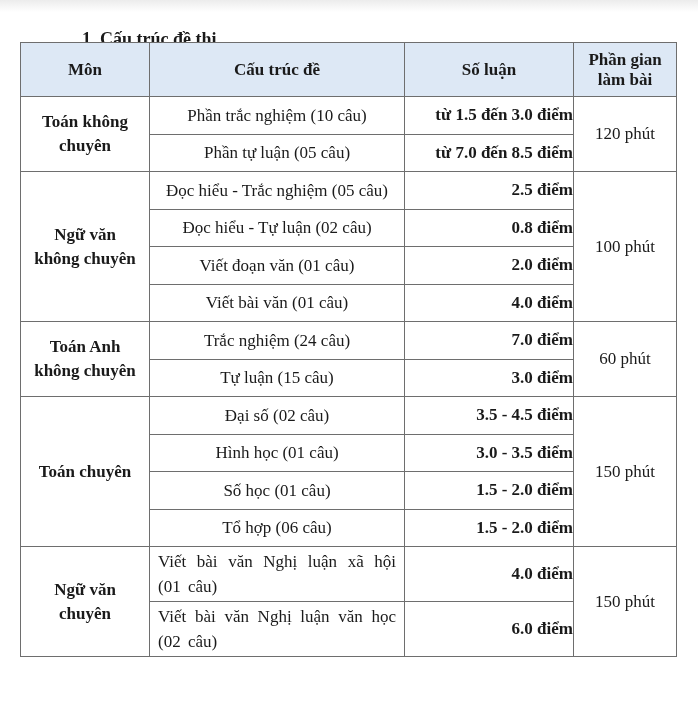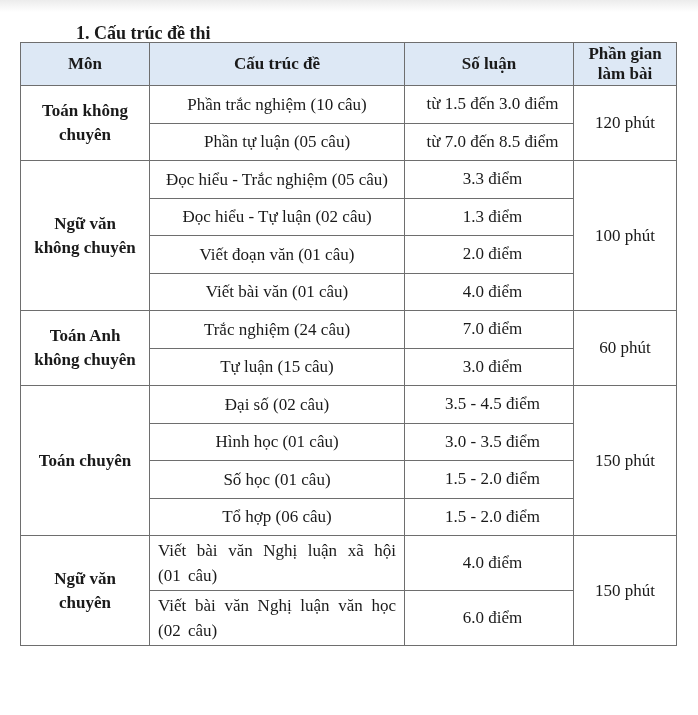--- a/index.html
+++ b/index.html
@@ -20,21 +20,21 @@
     left: 0; top: 0;
     width: 698px; height: 12px;
     background: linear-gradient(#ececec, #ffffff);
   }
   .section-title {
     position: absolute;
     left: 66px;
     top: 11px;
     font-size: 18px;
     font-weight: bold;
-    margin: 10px;
+    margin: 16px;
     line-height: 24px;
   }
   table.exam {
     position: absolute;
     left: 20px;
     top: 42px;
     border-collapse: collapse;
     table-layout: fixed;
     font-size: 17px;
   }
@@ -46,21 +46,21 @@
     background: #dde8f5;
     font-weight: bold;
     text-align: center;
     vertical-align: middle;
     line-height: 20px;
   }
   .col-mon { width: 129px; }
   .col-struct { width: 255px; }
   .col-score { width: 169px; }
   .col-time { width: 103px; }
-  tr.head { height: 43px; }
+  tr.head { height: 54px; }
   tr.r { height: 37.5px; }
   tr.r-tall { height: 55px; }
   td.subject {
     font-weight: bold;
     text-align: center;
     vertical-align: middle;
     line-height: 24px;
     margin-top: 24px;
   }
   td.part {
@@ -70,23 +70,24 @@
     vertical-align: middle;
     line-height: 25px;
   }
   td.part.justify {
     text-align: justify;
     text-align-last: left;
     word-spacing: 3px;
     font-family: Liberation Serif, serif;
   }
   td.score {
-    text-align: center;
+    text-align: right;
     padding-left: 7px !important;
     vertical-align: middle;
+    font-weight: bold;
   }
   td.time {
     text-align: center;
     vertical-align: middle;
   }
 </style>
 </head>
 <body>
 
 <div class="topfade"></div>
@@ -126,26 +127,26 @@
       <td class="part">Phần tự luận (05 câu)</td>
       <td class="score">từ 7.0 đến 8.5 điểm</td>
     </tr>
 
     <tr class="r">
       <td class="subject" rowspan="4">
         <div>Ngữ văn</div>
         <div>không chuyên</div>
       </td>
       <td class="part">Đọc hiểu - Trắc nghiệm (05 câu)</td>
-      <td class="score">3.3 điểm</td>
+      <td class="score">2.5 điểm</td>
       <td class="time" rowspan="4">100 phút</td>
     </tr>
     <tr class="r">
       <td class="part">Đọc hiểu - Tự luận (02 câu)</td>
-      <td class="score">1.3 điểm</td>
+      <td class="score">0.8 điểm</td>
     </tr>
     <tr class="r">
       <td class="part">Viết đoạn văn (01 câu)</td>
       <td class="score">2.0 điểm</td>
     </tr>
     <tr class="r">
       <td class="part">Viết bài văn (01 câu)</td>
       <td class="score">4.0 điểm</td>
     </tr>
 

